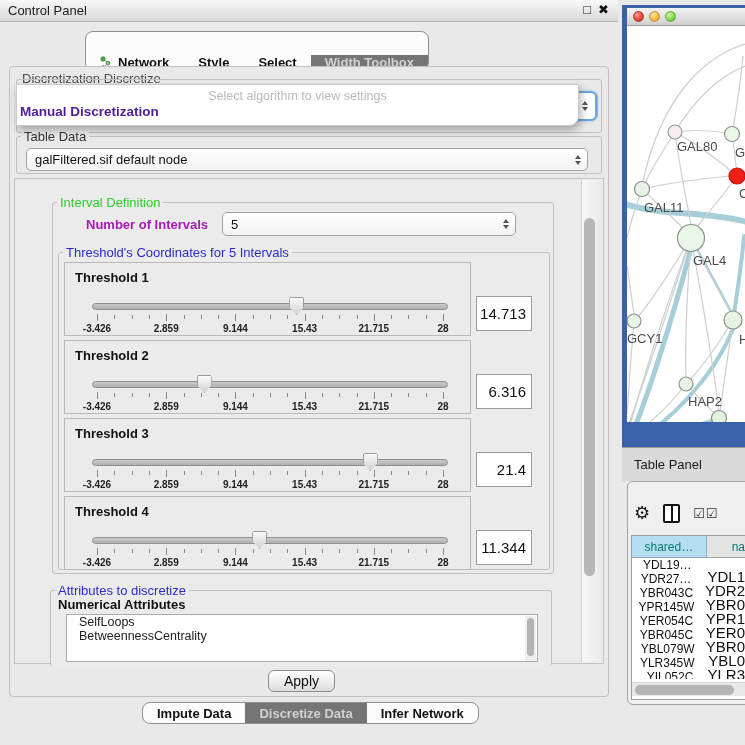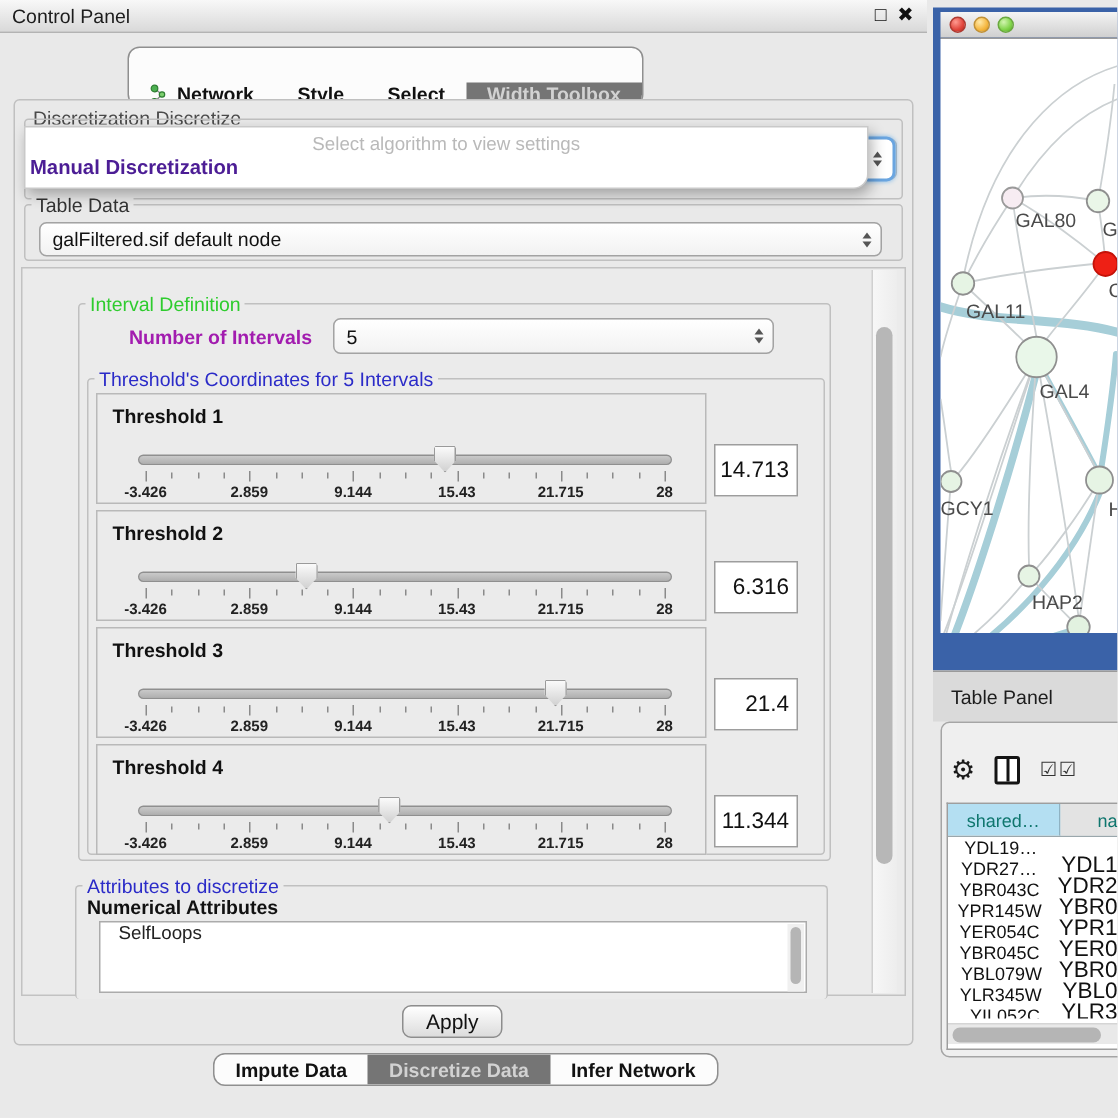--- a/index.html
+++ b/index.html
@@ -376,20 +376,21 @@
   </div>
   <div class="value-box">11.344</div>
 </div>
 
 <div class="abs group attr-group" style="background:#ebebeb;">
   <span class="legend attr-legend" style="background:#ebebeb;">Attributes to discretize</span>
 </div>
 <div class="abs attr-subtitle">Numerical Attributes</div>
 <div class="abs attr-list">
   <div class="attr-item">SelfLoops</div>
+  <div class="attr-item">BetweennessCentrality</div>
   <div class="list-scroll">
     <div class="list-thumb"></div>
   </div>
 </div>
 
 <div class="abs apply-btn">Apply</div>
 
 <div class="abs bottom-tabbar">
   <div class="tabseg">
     <span>Impute Data</span>

